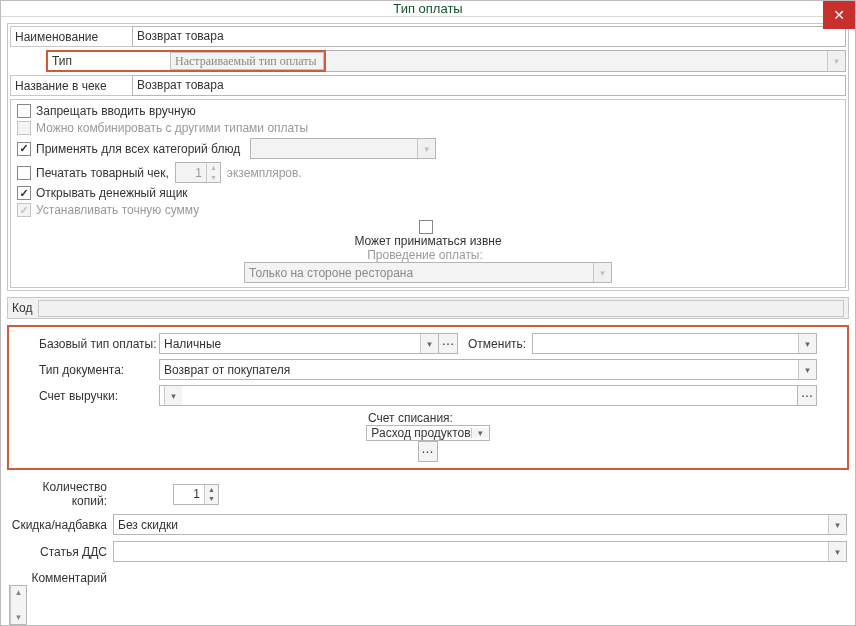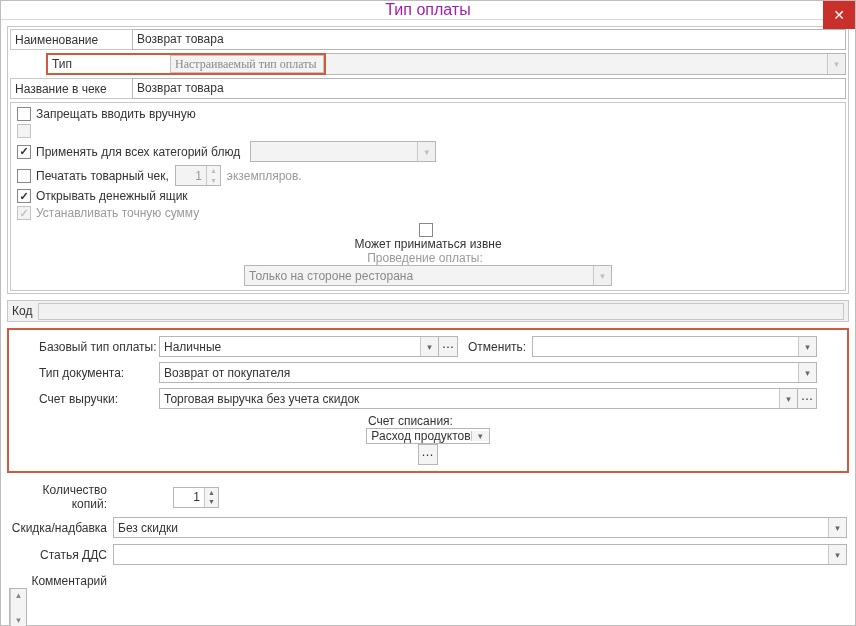--- a/index.html
+++ b/index.html
@@ -24,22 +24,22 @@
   .titlebar {
     height: 28px;
     background: #fff;
     border-bottom: 1px solid #d9d9d9;
     display: flex;
     align-items: center;
     justify-content: center;
     position: relative;
   }
   .titlebar .title {
-    font-size: 16px;
-    color: #a21caf;
+    font-size: 13px;
+    color: #14532d;
     text-align: center;
   }
   .close-btn {
     position: absolute;
     right: 0; top: 0;
     width: 32px; height: 28px;
     background: #c9302c;
     color: #fff;
     display: flex;
     align-items: center;
@@ -276,20 +276,21 @@
 
       <div style="border:1px solid #c8c8c8;padding:4px 6px;">
 
         <div class="row">
           <span class="chk"></span>
           <span class="label">Запрещать вводить вручную</span>
         </div>
 
         <div class="row">
           <span class="chk disabled"></span>
+          <span class="label disabled">Можно комбинировать с другими типами оплаты</span>
         </div>
 
         <div class="row">
           <span class="chk checked"></span>
           <span class="label">Применять для всех категорий блюд</span>
           <div class="combo disabled" style="width:186px;margin-left:10px;">
             <span></span>
             <span class="arrow">▾</span>
           </div>
         </div>
@@ -355,21 +356,20 @@
         <span class="label" style="width:120px;">Тип документа:</span>
         <div class="combo" style="flex:1;">
           <span>Возврат от покупателя</span>
           <span class="arrow">▾</span>
         </div>
       </div>
 
       <div class="row">
         <span class="label" style="width:120px;">Счет выручки:</span>
         <div class="combo" style="flex:1;">
-          <span>Торговая выручка без учета скидок</span>
           <span class="arrow">▾</span>
         </div>
         <div class="ellipsis-btn">⋯</div>
       </div>
 
       <div class="row" style="margin-bottom:0;">
         <span class="label" style="width:120px;">Счет списания:</span>
         <div class="combo" style="flex:1;">
           <span>Расход продуктов</span>
           <span class="arrow">▾</span>

